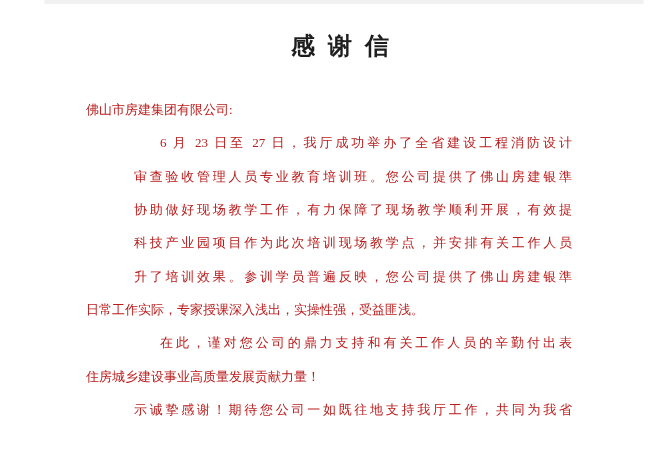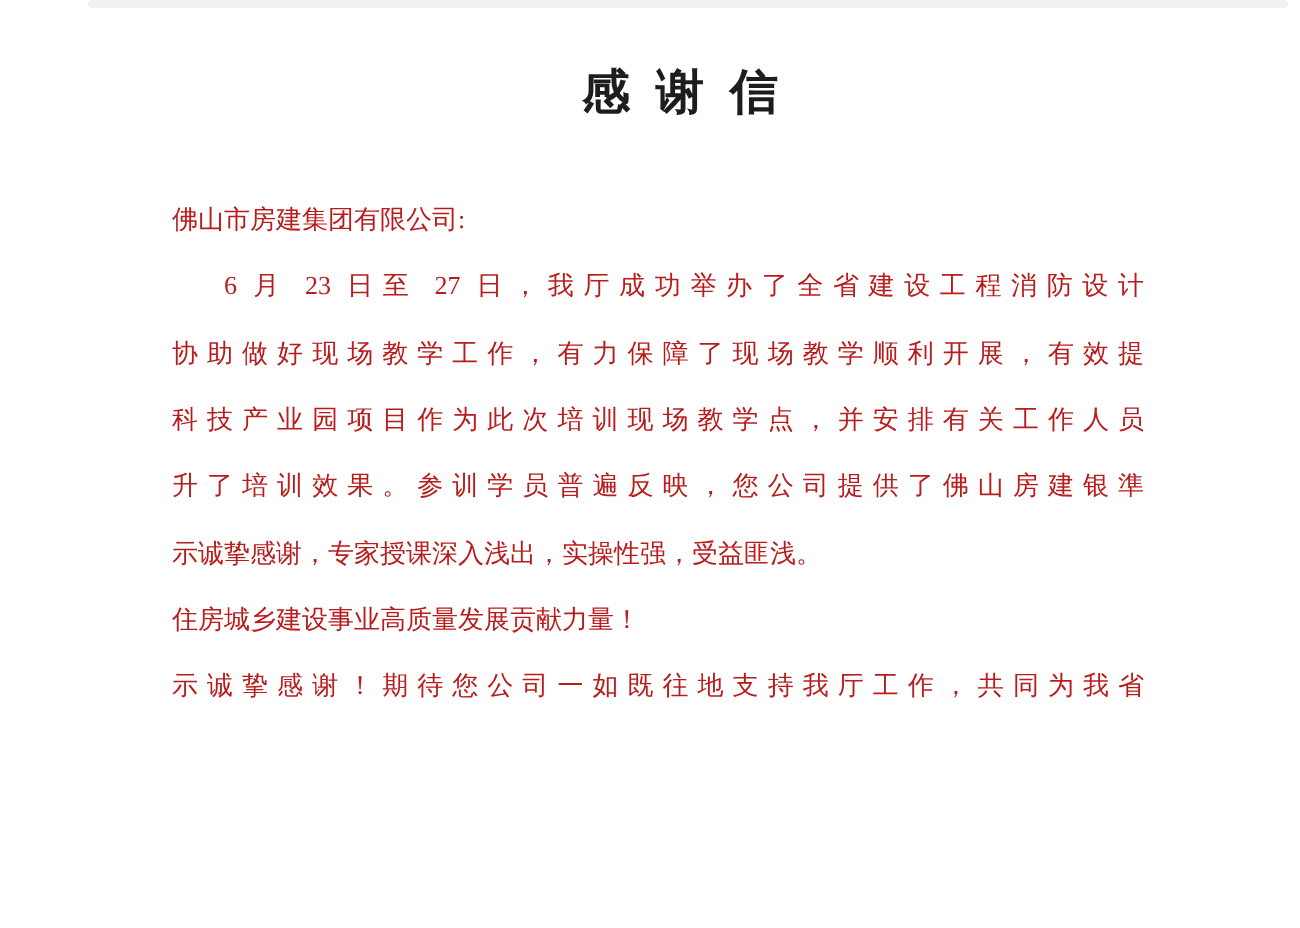--- a/index.html
+++ b/index.html
@@ -50,20 +50,21 @@
     height: 33.35px;
     line-height: 33.35px;
     white-space: nowrap;
     overflow: visible;
   }
   
   .line[data-style~="fill"] {
     white-space: normal;
     text-align: justify;
     text-align-last: justify;
+    margin-left: 48px;
   }
   
   .line[data-style~="indent"] {
     text-indent: 2em;
   }
   .line[data-style~="plain"] {
     text-align: left;
   }
 </style>
 </head>
@@ -74,28 +75,30 @@
   <div class="top-edge"></div>
 
   <h1 class="letter-title">感 谢 信</h1>
 
   <div class="letter-body">
 
     <div class="line">佛山市房建集团有限公司:</div>
 
     <div class="line" data-style="indent fill">6 月 23 日至 27 日，我厅成功举办了全省建设工程消防设计</div>
 
+    <div class="line" data-style="fill">审查验收管理人员专业教育培训班。您公司提供了佛山房建银準</div>
 
     <div class="line" data-style="fill">协助做好现场教学工作，有力保障了现场教学顺利开展，有效提</div>
 
     <div class="line" data-style="fill">科技产业园项目作为此次培训现场教学点，并安排有关工作人员</div>
 
     <div class="line" data-style="fill">升了培训效果。参训学员普遍反映，您公司提供了佛山房建银準</div>
 
-    <div class="line" data-style="plain">示诚挚感谢，专家授课深入浅出，实操性强，受益匪浅。</div>
+    <div class="line" data-style="plain">日常工作实际，专家授课深入浅出，实操性强，受益匪浅。</div>
 
+    <div class="line" data-style="indent fill">在此，谨对您公司的鼎力支持和有关工作人员的辛勤付出表</div>
 
     <div class="line" data-style="plain">住房城乡建设事业高质量发展贡献力量！</div>
 
     <div class="line" data-style="fill">示诚挚感谢！期待您公司一如既往地支持我厅工作，共同为我省</div>
 
   </div>
 </div>
 
 </body></html>

